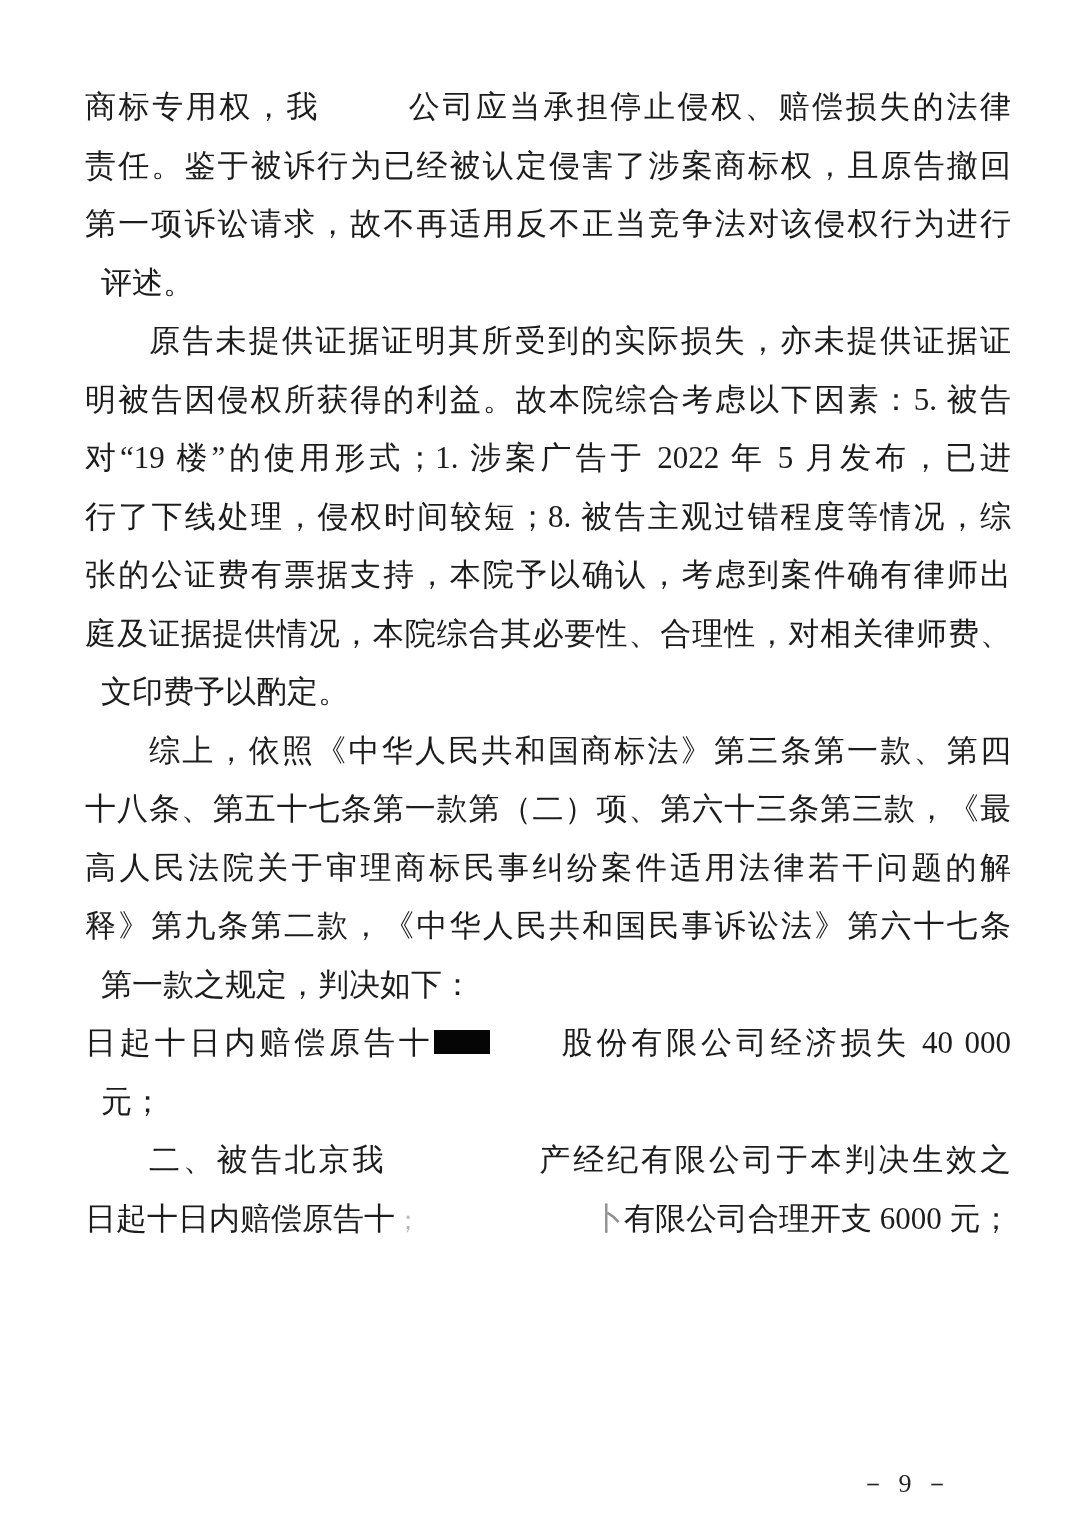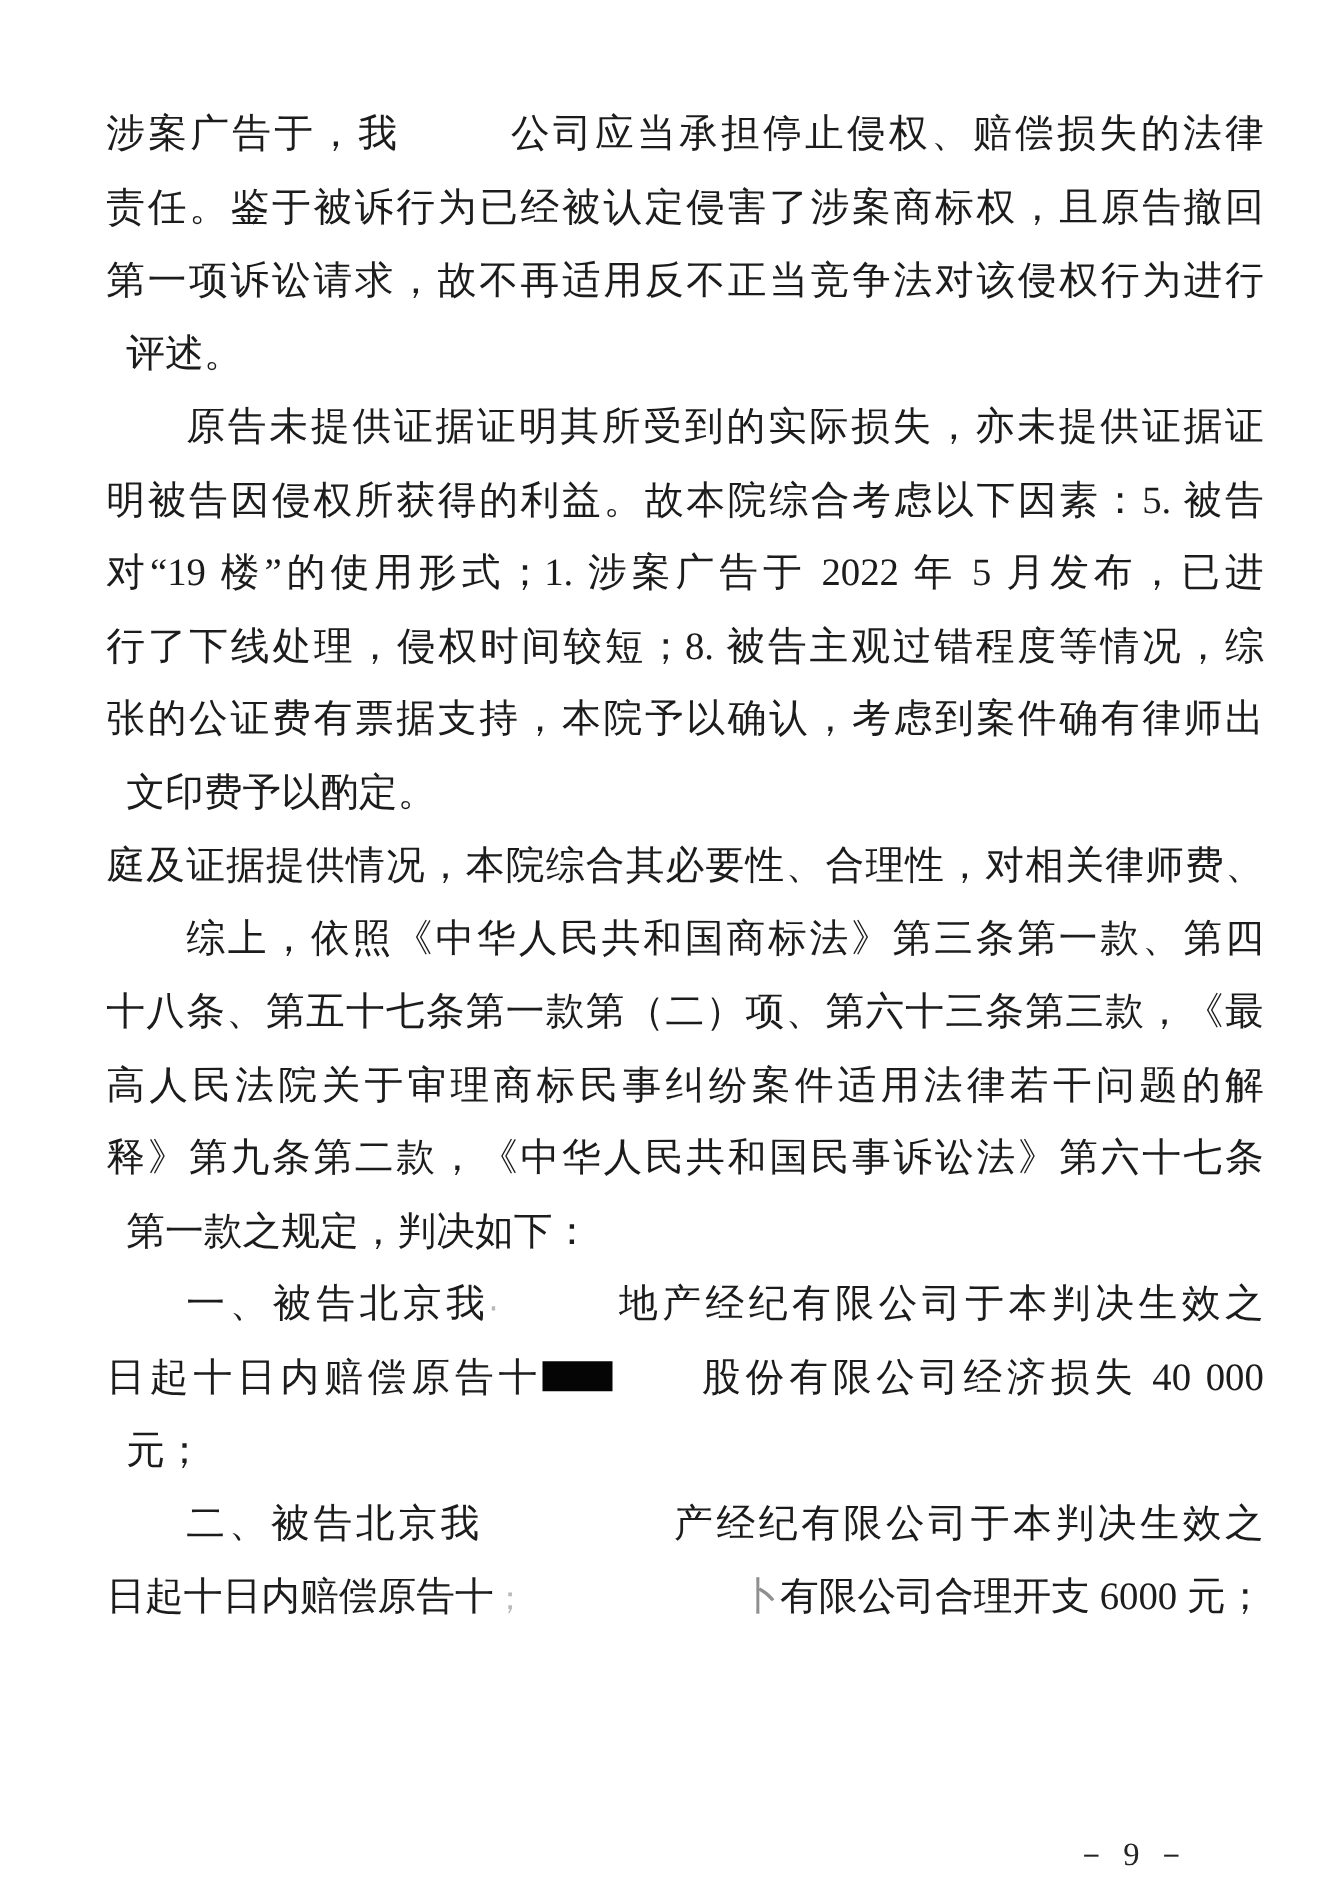--- a/index.html
+++ b/index.html
@@ -87,46 +87,45 @@
     white-space: nowrap;
   }
 </style>
 </head>
 <body>
 
 <div class="paper">
   <div class="textblock">
 
     <div>
-      <div class="ln"><span class="seg">涉案广告于，我</span><span class="gap gap-l1"><span class="remnant-faint">、、</span></span><span class="seg">公司应当承担停止侵权、赔偿损失的法律</span></div>
+      <div class="ln"><span class="seg">商标专用权，我</span><span class="gap gap-l1"><span class="remnant-faint">、、</span></span><span class="seg">公司应当承担停止侵权、赔偿损失的法律</span></div>
       <div class="ln"><span class="seg">责任。鉴于被诉行为已经被认定侵害了涉案商标权，且原告撤回</span></div>
       <div class="ln"><span class="seg">第一项诉讼请求，故不再适用反不正当竞争法对该侵权行为进行</span></div>
       <div class="ln end"><span class="seg">评述。</span></div>
     </div>
 
     <div>
       <div class="ln ind"><span class="seg">原告未提供证据证明其所受到的实际损失，亦未提供证据证</span></div>
       <div class="ln"><span class="seg">明被告因侵权所获得的利益。故本院综合考虑以下因素：5. 被告</span></div>
       <div class="ln"><span class="seg">对“19 楼”的使用形式；1. 涉案广告于 2022 年 5 月发布，已进</span></div>
       <div class="ln"><span class="seg">行了下线处理，侵权时间较短；8. 被告主观过错程度等情况，综</span></div>
       <div class="ln"><span class="seg">张的公证费有票据支持，本院予以确认，考虑到案件确有律师出</span></div>
+      <div class="ln"><span class="seg">庭及证据提供情况，本院综合其必要性、合理性，对相关律师费、</span></div>
       <div class="ln end"><span class="seg">文印费予以酌定。</span></div>
-      <div class="ln"><span class="seg">庭及证据提供情况，本院综合其必要性、合理性，对相关律师费、</span></div>
     </div>
 
     <div>
       <div class="ln ind"><span class="seg">综上，依照《中华人民共和国商标法》第三条第一款、第四</span></div>
       <div class="ln"><span class="seg">十八条、第五十七条第一款第（二）项、第六十三条第三款，《最</span></div>
       <div class="ln"><span class="seg">高人民法院关于审理商标民事纠纷案件适用法律若干问题的解</span></div>
       <div class="ln"><span class="seg">释》第九条第二款，《中华人民共和国民事诉讼法》第六十七条</span></div>
       <div class="ln end"><span class="seg">第一款之规定，判决如下：</span></div>
     </div>
 
     <div>
-      <div class="ln ind"><span class="seg">一、被告北京我</span><span class="gap gap-l18"><span class="remnant-mid">∶</span></span><span class="seg">地产经纪有限公司于本判决生效之</span></div>
       <div class="ln"><span class="seg">日起十日内赔偿原告十</span><span class="blackbox"></span><span class="gap gap-l19"></span><span class="seg">股份有限公司经济损失 40 000</span></div>
       <div class="ln end"><span class="seg">元；</span></div>
     </div>
 
     <div>
       <div class="ln ind"><span class="seg">二、被告北京我</span><span class="gap gap-l21"></span><span class="seg">产经纪有限公司于本判决生效之</span></div>
       <div class="ln"><span class="seg">日起十日内赔偿原告十</span><span class="remnant-mid">；</span><span class="gap gap-l22"></span><span class="remnant-dark">卜</span><span class="seg">有限公司合理开支 6000 元；</span></div>
     </div>
 
   </div>

